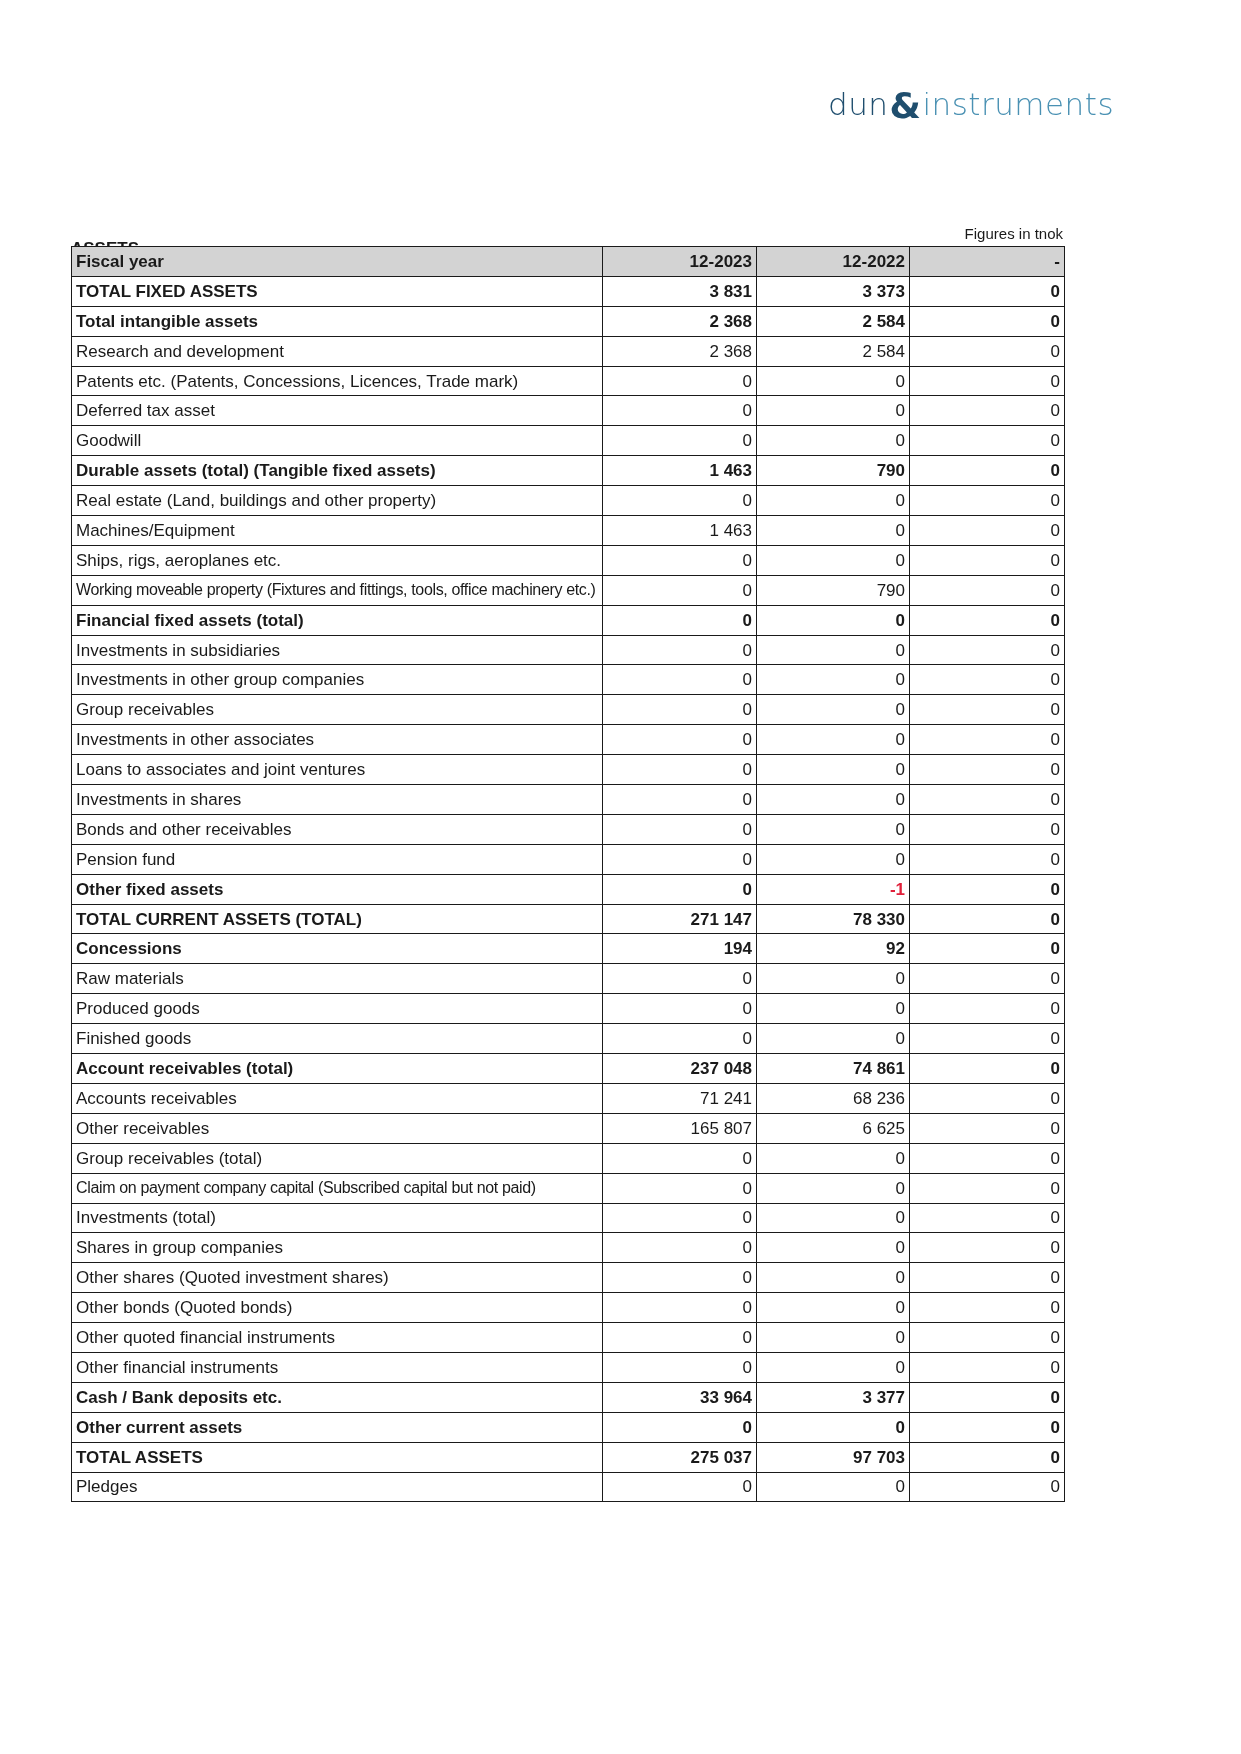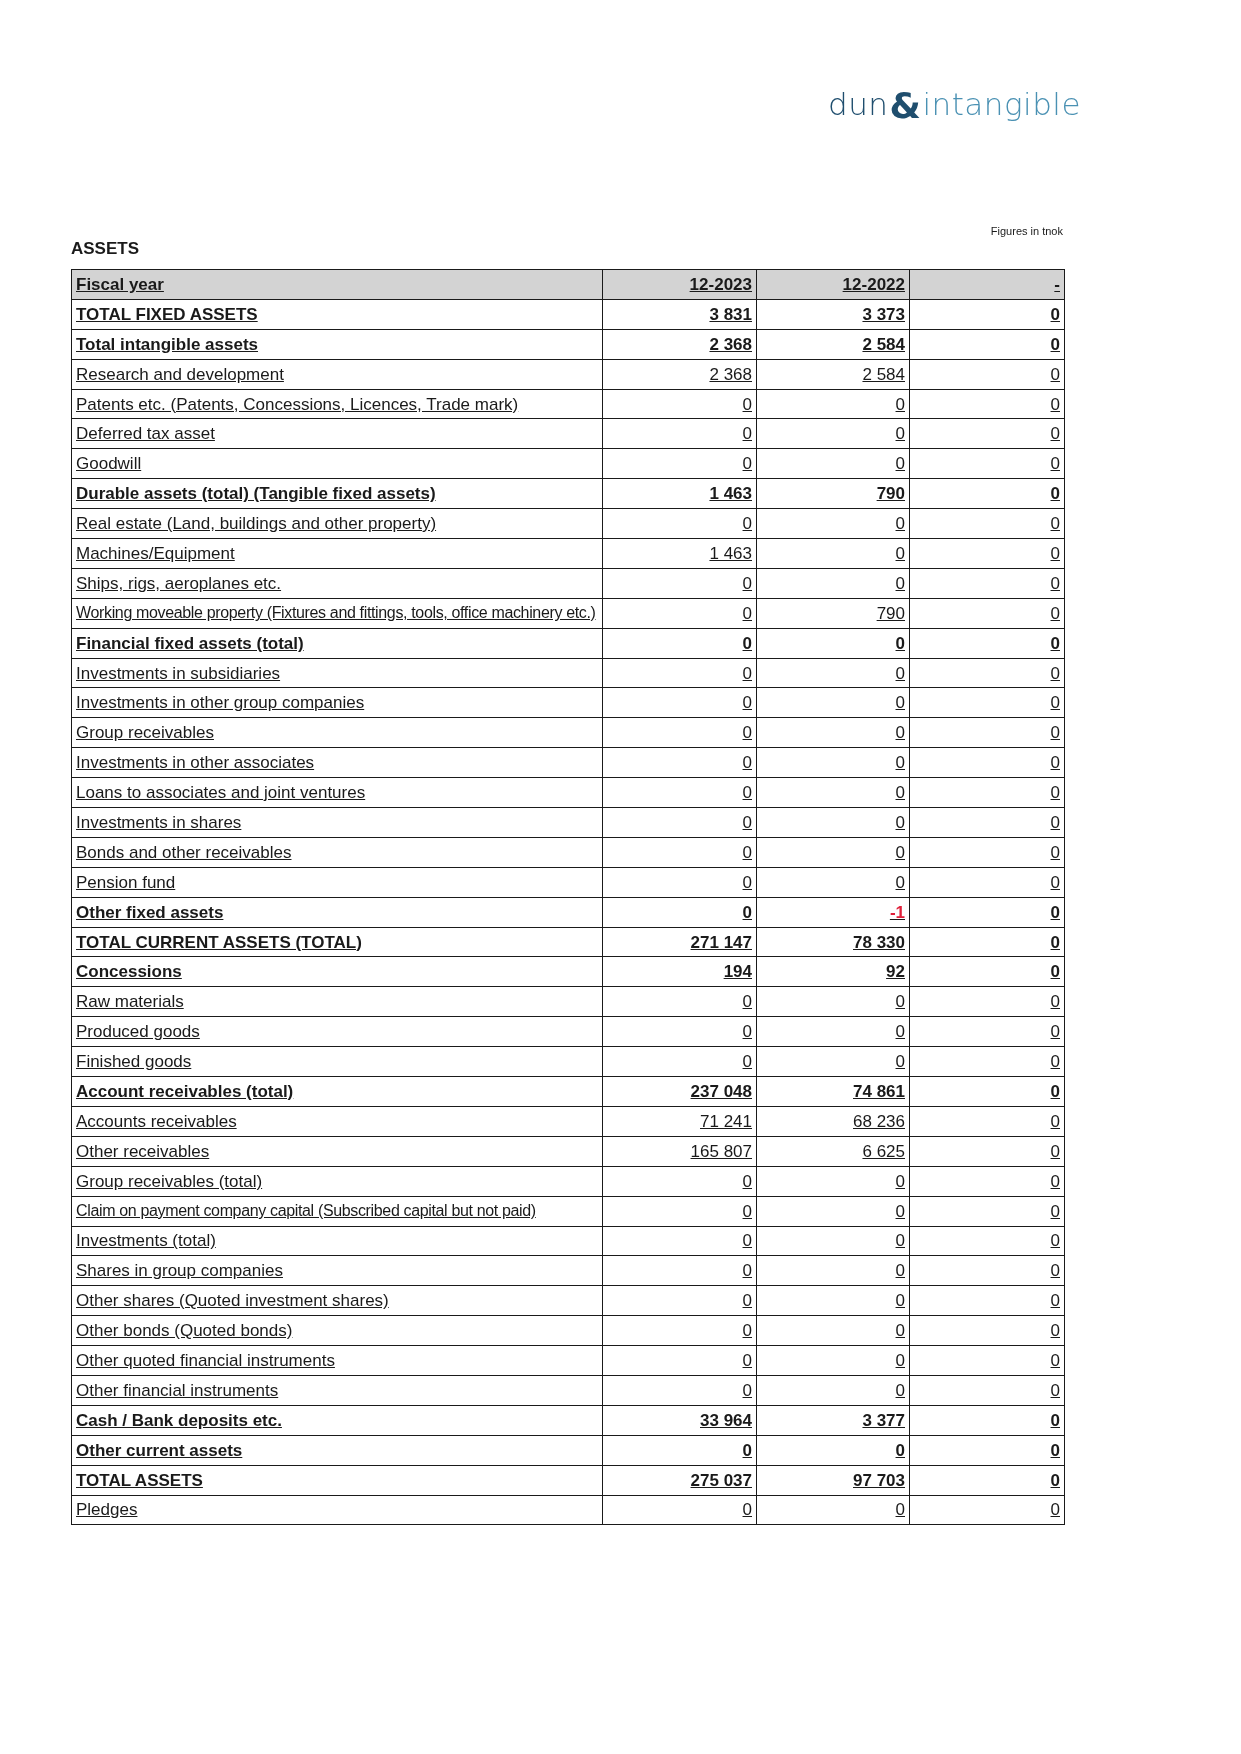--- a/index.html
+++ b/index.html
@@ -4,41 +4,41 @@
 <style>
   html, body { margin: 0; padding: 0; background: #ffffff; }
   body { width: 1241px; height: 1754px; position: relative; overflow: hidden;
          font-family: "Liberation Sans", sans-serif; color: #1a1a1a; }
   .logo { position: absolute; top: 78px; left: 828px; height: 44px; display: flex; align-items: flex-end;
           font-family: "DejaVu Sans", sans-serif; font-size: 31px; letter-spacing: 0.5px; font-weight: 300; }
   .logo .dun { color: #1f4e6e; }
   .logo .amp { color: #1f4e6e; font-weight: 700; font-size: 36px; margin: 0 1px; line-height: 1; position: relative; top: 2px; }
   .logo .brad { color: #4a91b3; }
   .section-title { position: absolute; top: 239px; left: 71px; font-size: 17px; font-weight: 700; }
-  .units { position: absolute; top: 225px; right: 178px; font-size: 11px; }
-  table.fin { position: absolute; top: 269px; left: 71px; width: 993px; border-collapse: collapse;
-              table-layout: fixed; font-size: 17px; text-decoration: underline; }
+  .units { position: absolute; top: 225px; right: 178px; font-size: 15px; }
+  table.fin { position: absolute; top: 246px; left: 71px; width: 993px; border-collapse: collapse;
+              table-layout: fixed; font-size: 17px; }
   table.fin td, table.fin th { border: 1.5px solid #1a1a1a; height: 28.9px; padding: 0 4px; line-height: 1;
               white-space: nowrap; overflow: hidden; }
   table.fin thead th { background: #d3d3d3; font-weight: 700; }
   table.fin th.label, table.fin td.label { text-align: left; }
   table.fin th.num, table.fin td.num { text-align: right; }
   col.c1 { width: 531px; } col.c2 { width: 154px; } col.c3 { width: 153px; } col.c4 { width: 155px; }
   tr.bold td { font-weight: 700; }
   td.small { font-size: 16px; letter-spacing: -0.35px; }
   .neg { color: #e0203a; }
   .footer { position: absolute; top: 1784px; right: 178px; font-size: 14px; }
 </style>
 </head>
 <body>
 
 <div class="logo">
   <span class="dun">dun</span>
   <span class="amp">&amp;</span>
-  <span class="brad">intangible</span>
+  <span class="brad">instruments</span>
 </div>
 
 <div class="section-title">ASSETS</div>
 <div class="units">Figures in tnok</div>
 
 <table class="fin">
   <colgroup>
       <col class="c1">
       <col class="c2">
       <col class="c3">

